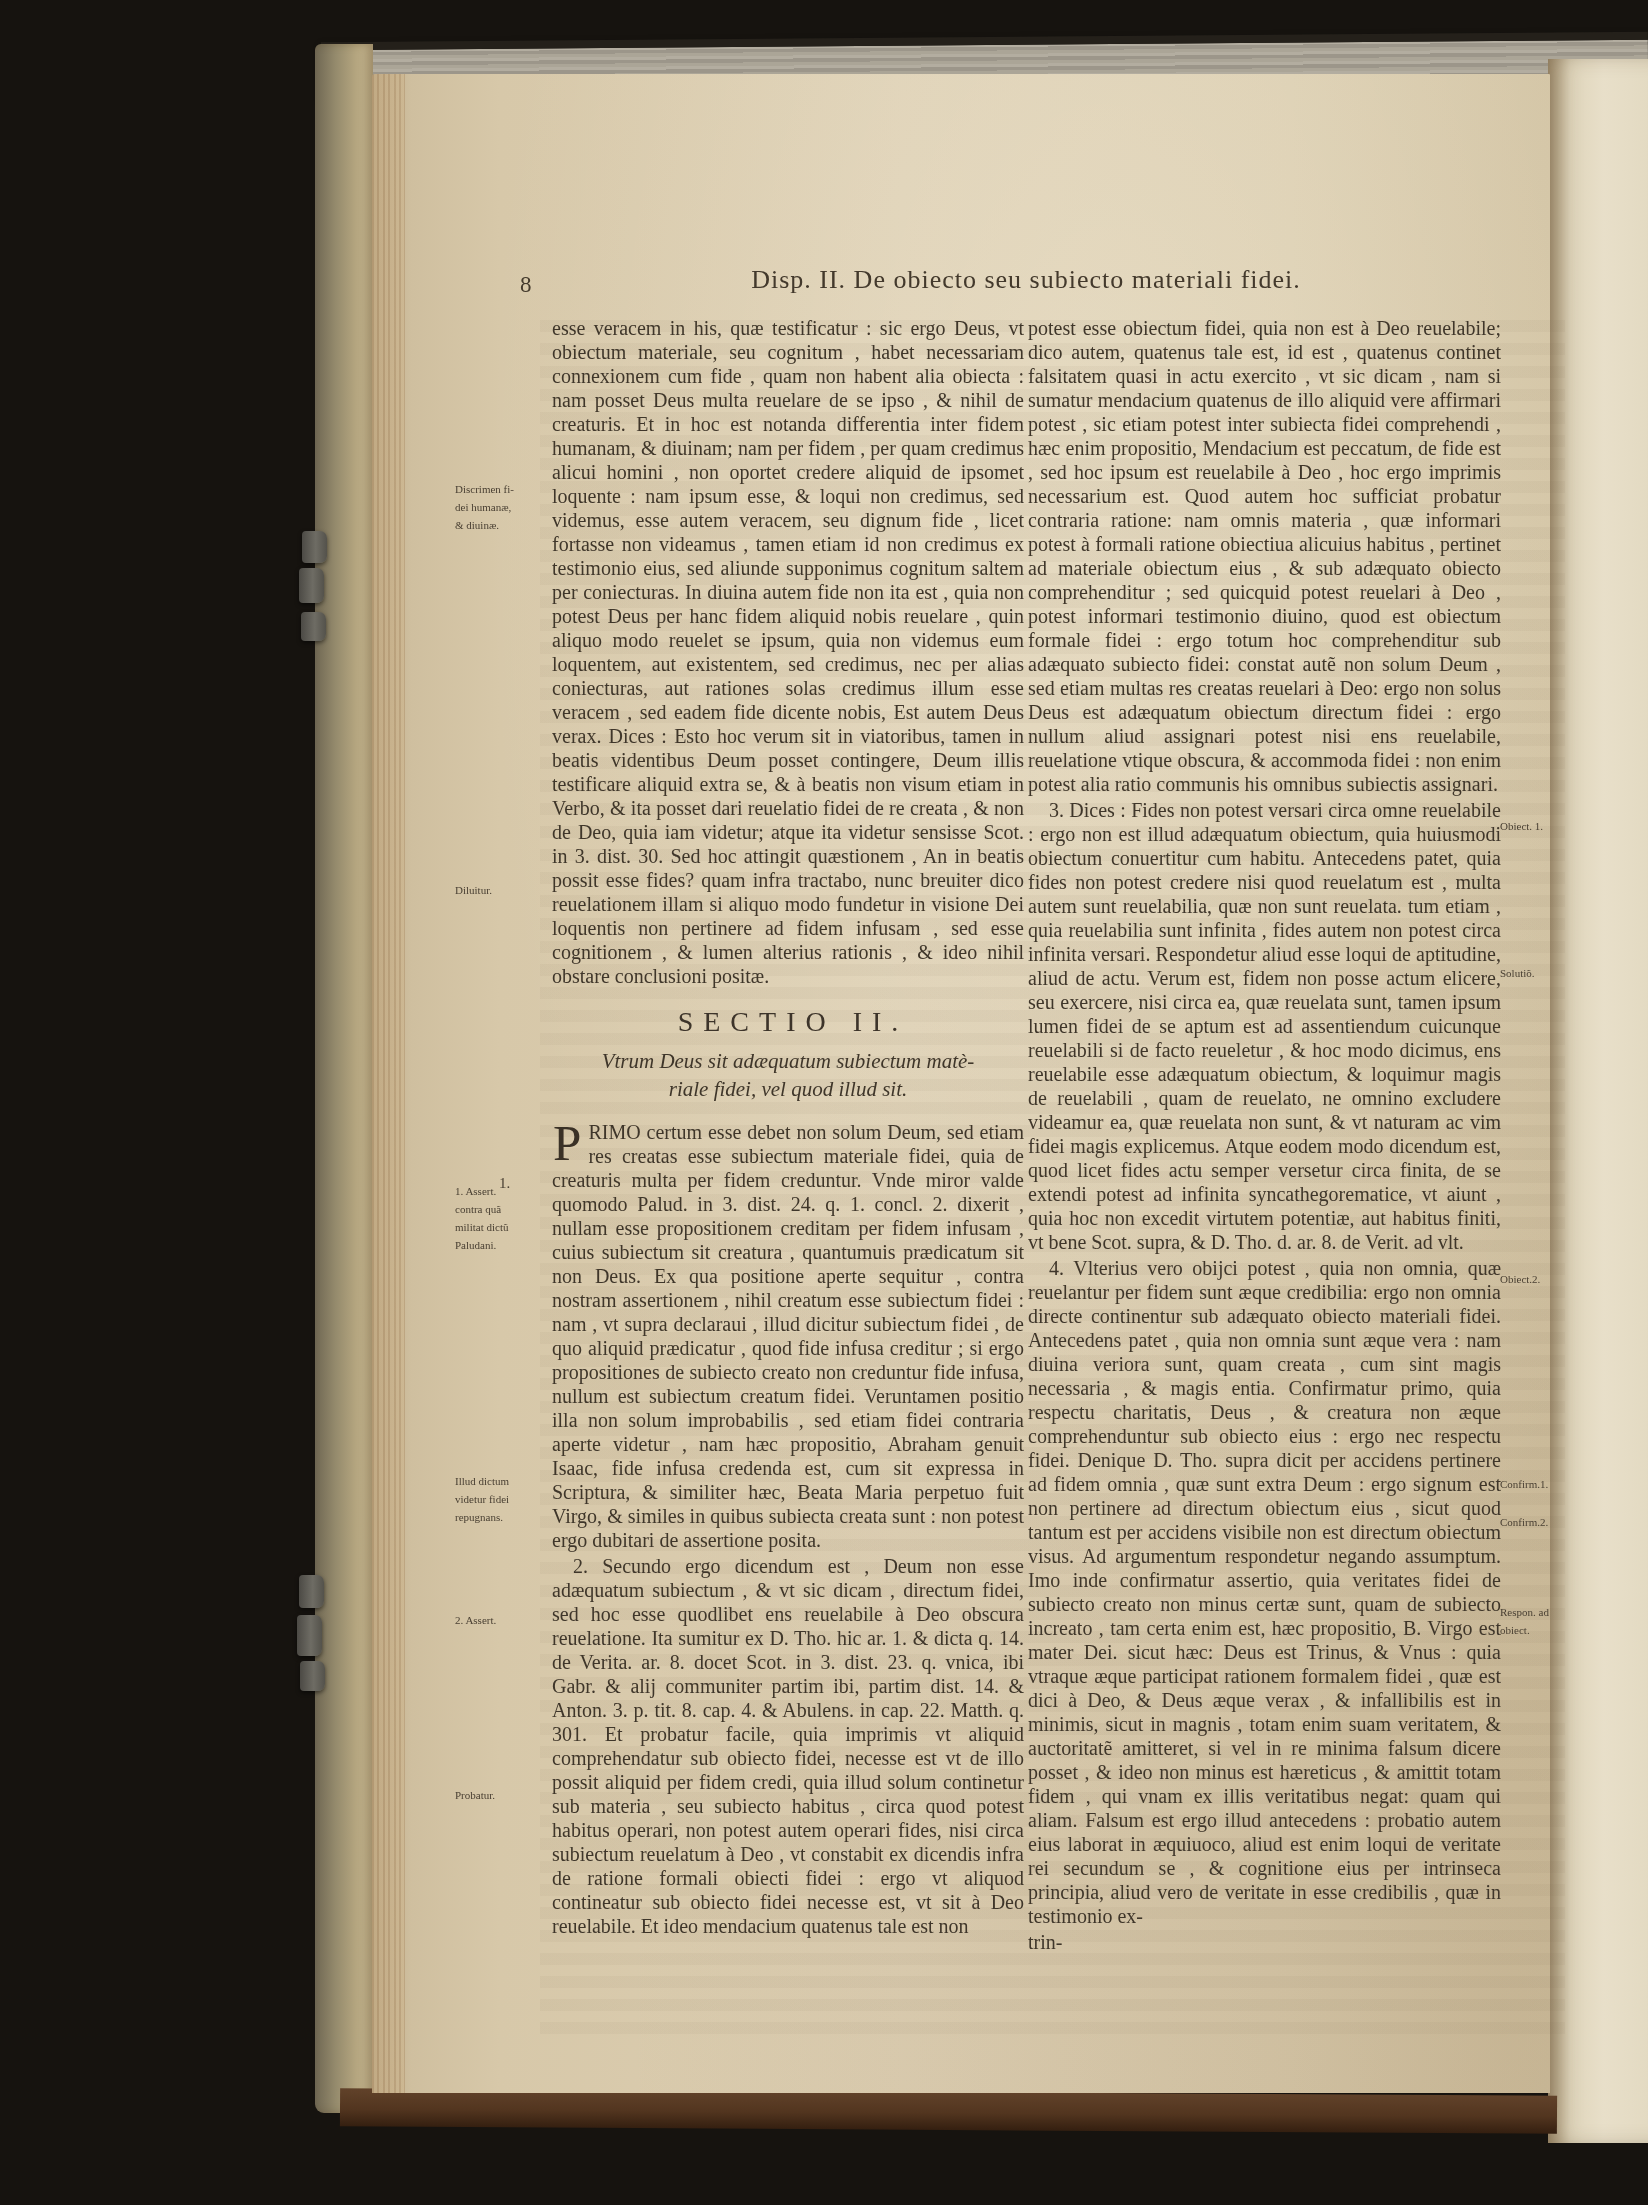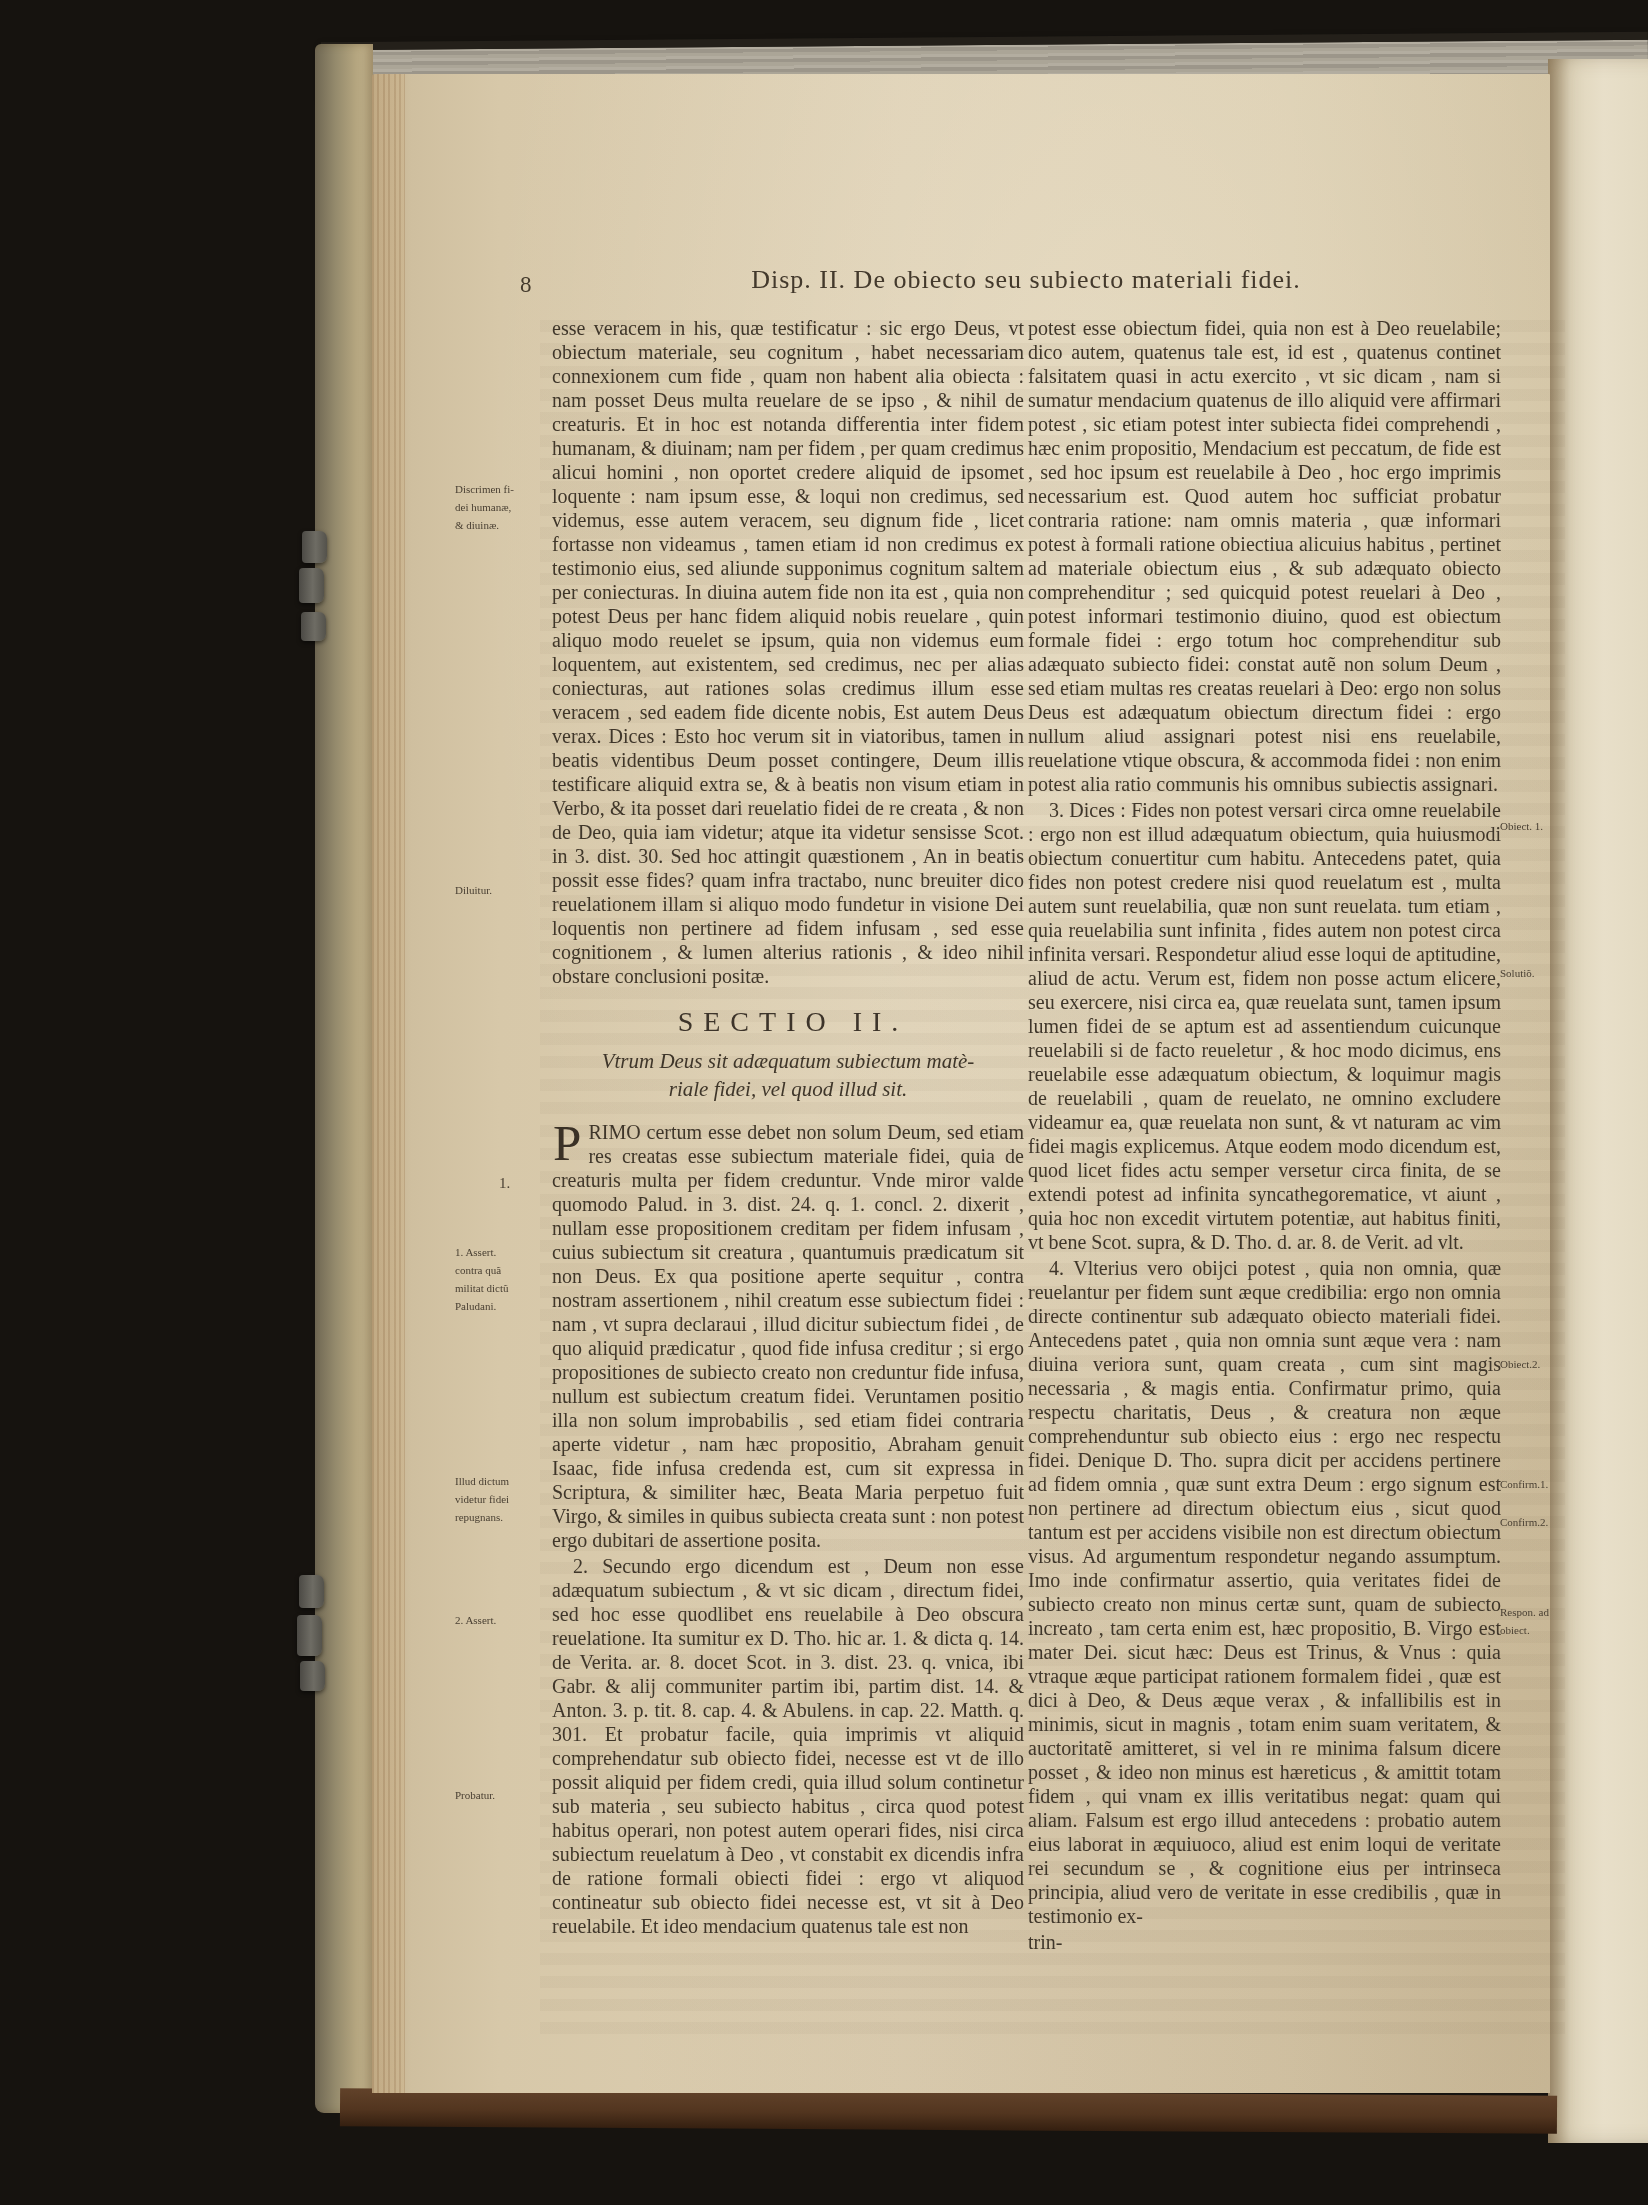--- a/index.html
+++ b/index.html
@@ -149,33 +149,33 @@
       <p class="indent">3. Dices : Fides non potest versari circa omne reuelabile : ergo non est illud adæquatum obiectum, quia huiusmodi obiectum conuertitur cum habitu. Antecedens patet, quia fides non potest credere nisi quod reuelatum est , multa autem sunt reuelabilia, quæ non sunt reuelata. tum etiam , quia reuelabilia sunt infinita , fides autem non potest circa infinita versari. Respondetur aliud esse loqui de aptitudine, aliud de actu. Verum est, fidem non posse actum elicere, seu exercere, nisi circa ea, quæ reuelata sunt, tamen ipsum lumen fidei de se aptum est ad assentiendum cuicunque reuelabili si de facto reueletur , &amp; hoc modo dicimus, ens reuelabile esse adæquatum obiectum, &amp; loquimur magis de reuelabili , quam de reuelato, ne omnino excludere videamur ea, quæ reuelata non sunt, &amp; vt naturam ac vim fidei magis explicemus.  Atque eodem modo dicendum est, quod licet fides actu semper versetur circa finita, de se extendi potest ad infinita syncathegorematice, vt aiunt , quia hoc non excedit virtutem potentiæ, aut habitus finiti, vt bene Scot. supra, &amp; D. Tho. d. ar. 8. de Verit. ad vlt.</p>
       <p class="indent">4. Vlterius vero obijci potest , quia non omnia, quæ reuelantur per fidem sunt æque credibilia: ergo non omnia directe continentur sub adæquato obiecto materiali fidei. Antecedens patet , quia non omnia sunt æque vera :  nam diuina veriora sunt, quam creata , cum sint magis necessaria , &amp; magis entia. Confirmatur primo, quia respectu charitatis, Deus , &amp; creatura non æque comprehenduntur sub obiecto eius : ergo nec respectu fidei.  Denique D. Tho. supra dicit per accidens pertinere ad fidem omnia , quæ sunt extra Deum : ergo signum est non pertinere ad directum obiectum eius , sicut quod tantum est per accidens visibile non est directum obiectum visus.  Ad argumentum respondetur negando assumptum. Imo inde confirmatur assertio, quia veritates fidei de subiecto creato non  minus certæ sunt, quam de subiecto increato , tam certa enim est, hæc propositio, B. Virgo est mater Dei. sicut hæc: Deus est Trinus, &amp; Vnus : quia vtraque æque participat rationem formalem fidei , quæ est dici à Deo, &amp; Deus æque verax , &amp; infallibilis est in minimis, sicut in magnis , totam enim suam veritatem, &amp; auctoritatẽ amitteret, si vel in re minima falsum dicere posset , &amp; ideo non minus est hæreticus , &amp; amittit totam fidem , qui vnam ex illis veritatibus negat: quam qui aliam. Falsum est ergo illud antecedens :  probatio autem eius laborat  in æquiuoco, aliud est enim loqui de veritate rei secundum se , &amp; cognitione eius per intrinseca principia, aliud vero de veritate in esse credibilis , quæ in testimonio ex-</p>
       <div class="catchword">trin-</div>
     </div>
 
     <div class="mnote mnl" style="top:406px">Discrimen fi-
 dei humanæ,
 &amp; diuinæ.</div>
     <div class="mnote mnl" style="top:807px">Diluitur.</div>
     <div class="mnote mnl tiny" style="top:1100px;left:127px">1.</div>
-    <div class="mnote mnl" style="top:1169px">1. Assert.
+    <div class="mnote mnl" style="top:1108px">1. Assert.
 contra quã
 militat dictũ
 Paludani.</div>
     <div class="mnote mnl" style="top:1398px">Illud dictum
 videtur fidei
 repugnans.</div>
     <div class="mnote mnl" style="top:1537px">2. Assert.</div>
     <div class="mnote mnl" style="top:1712px">Probatur.</div>
 
     <div class="mnote mnr" style="top:743px">Obiect. 1.</div>
     <div class="mnote mnr" style="top:890px">Solutiõ.</div>
-    <div class="mnote mnr" style="top:1281px">Obiect.2.</div>
+    <div class="mnote mnr" style="top:1196px">Obiect.2.</div>
     <div class="mnote mnr" style="top:1401px">Confirm.1.</div>
     <div class="mnote mnr" style="top:1439px">Confirm.2.</div>
     <div class="mnote mnr" style="top:1529px">Respon. ad
 obiect.</div>
   </div>
 
 </div>
 
 
 </body></html>

